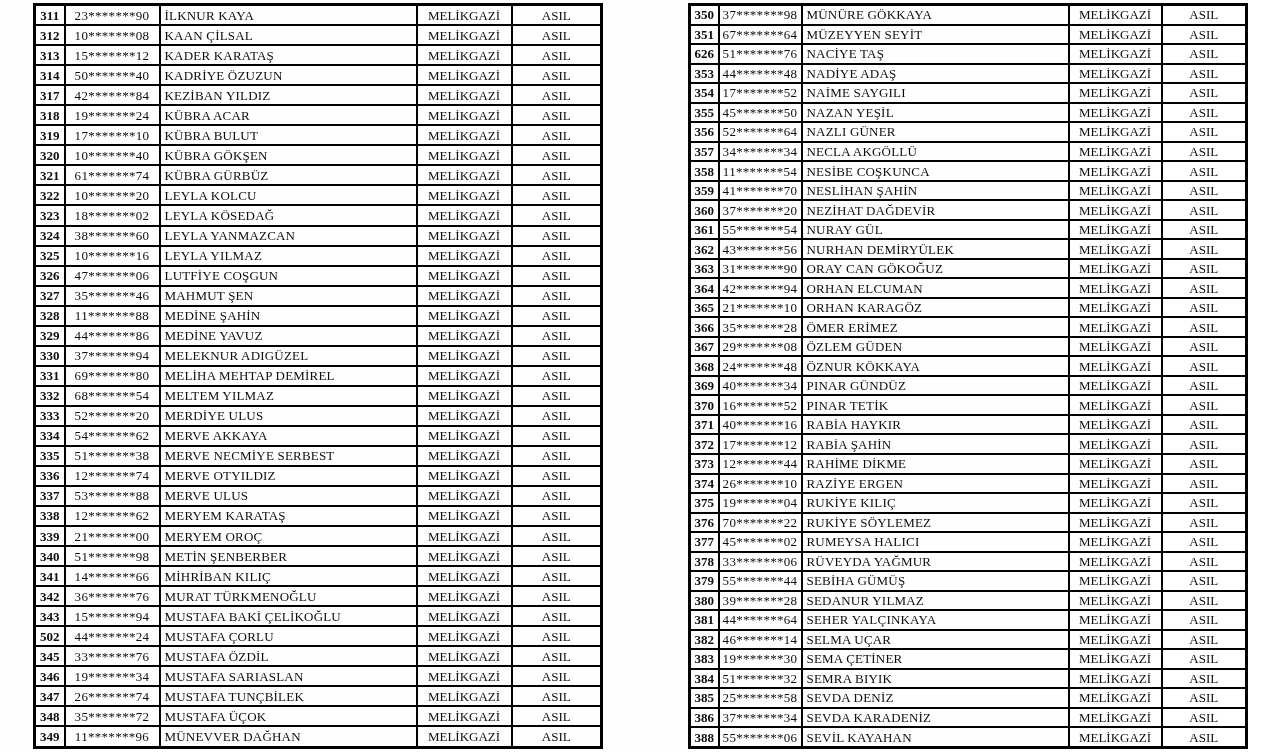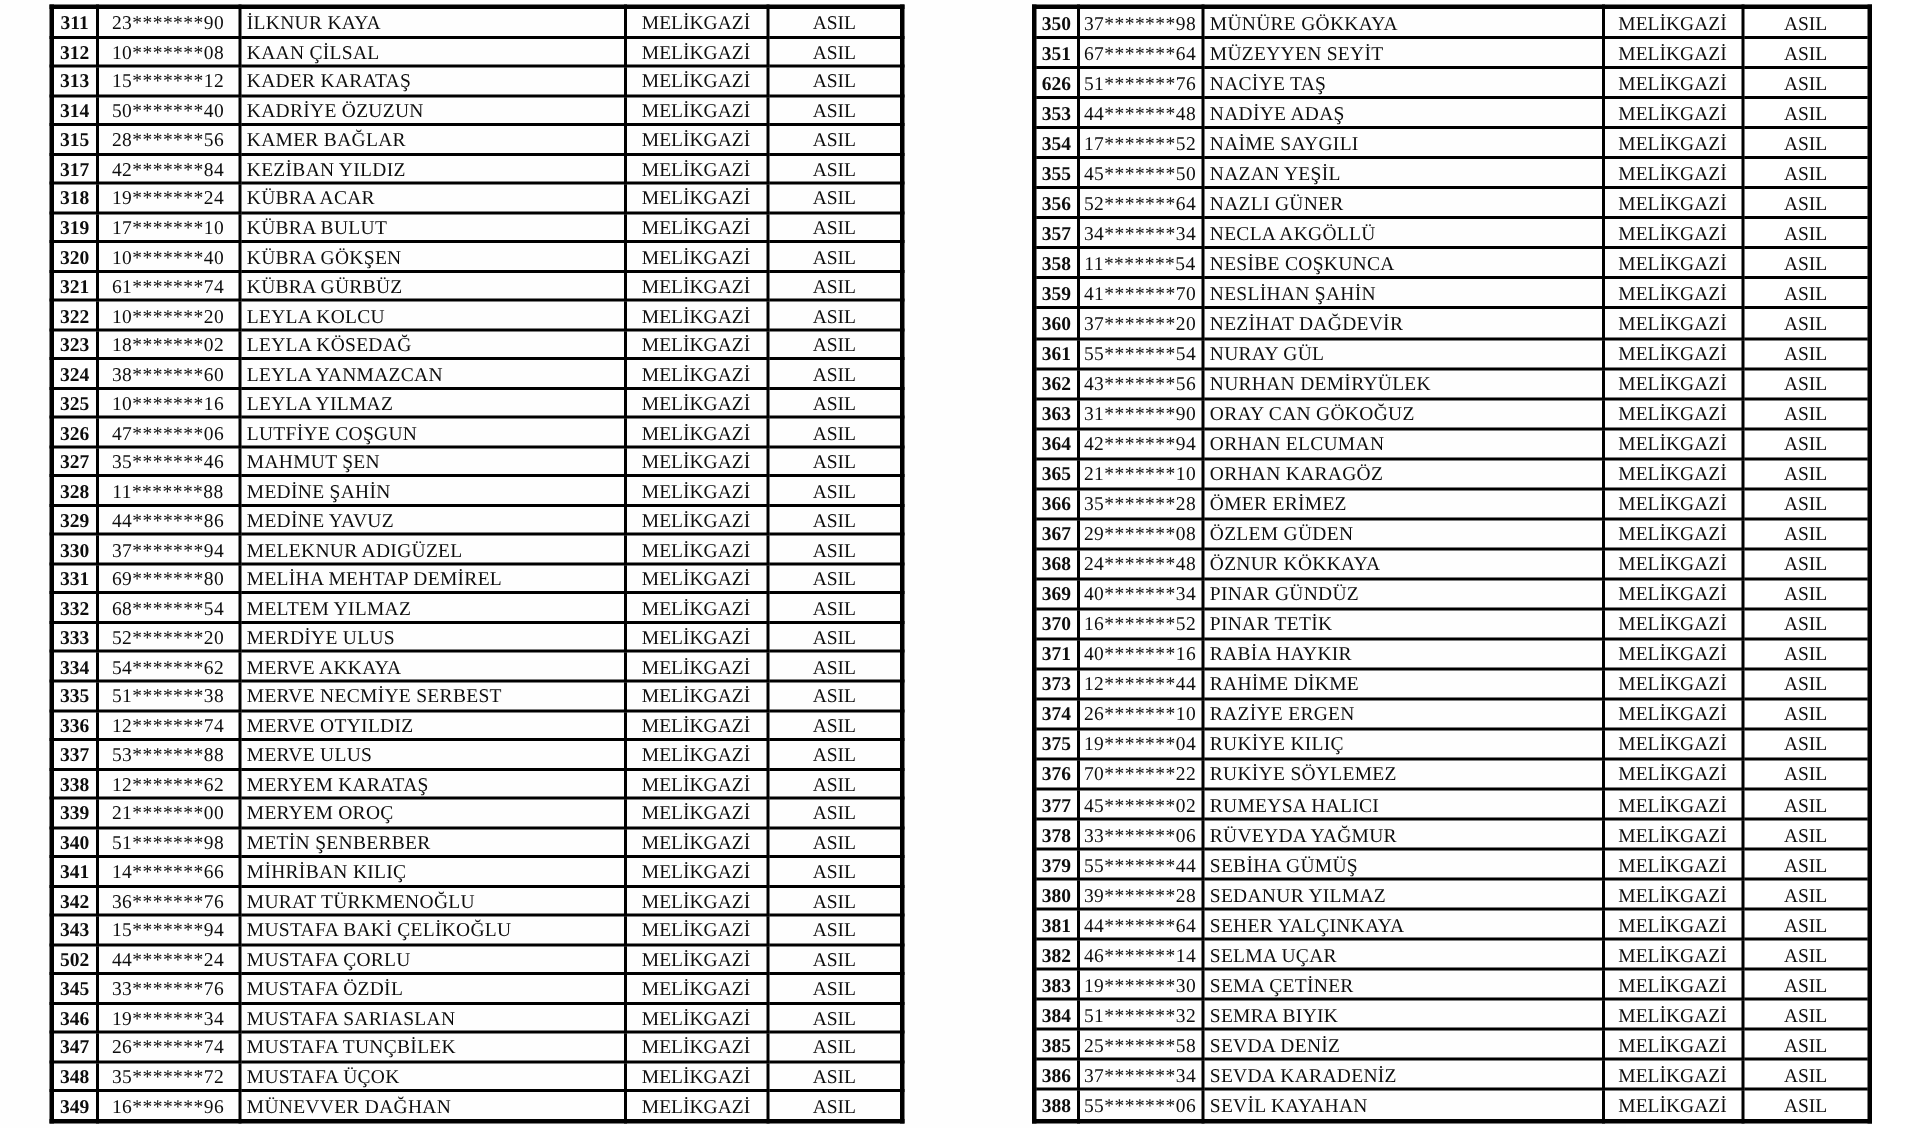--- a/index.html
+++ b/index.html
@@ -70,27 +70,20 @@
             <td class="c4">ASIL</td>
           </tr>
           <tr>
             <td class="c0">314</td>
             <td class="c1">50*******40</td>
             <td class="c2">KADRİYE ÖZUZUN</td>
             <td class="c3">MELİKGAZİ</td>
             <td class="c4">ASIL</td>
           </tr>
           <tr>
-            <td class="c0">315</td>
-            <td class="c1">28*******56</td>
-            <td class="c2">KAMER BAĞLAR</td>
-            <td class="c3">MELİKGAZİ</td>
-            <td class="c4">ASIL</td>
-          </tr>
-          <tr>
             <td class="c0">317</td>
             <td class="c1">42*******84</td>
             <td class="c2">KEZİBAN YILDIZ</td>
             <td class="c3">MELİKGAZİ</td>
             <td class="c4">ASIL</td>
           </tr>
           <tr>
             <td class="c0">318</td>
             <td class="c1">19*******24</td>
             <td class="c2">KÜBRA ACAR</td>
@@ -302,21 +295,21 @@
           </tr>
           <tr>
             <td class="c0">348</td>
             <td class="c1">35*******72</td>
             <td class="c2">MUSTAFA ÜÇOK</td>
             <td class="c3">MELİKGAZİ</td>
             <td class="c4">ASIL</td>
           </tr>
           <tr>
             <td class="c0">349</td>
-            <td class="c1">16*******96</td>
+            <td class="c1">11*******96</td>
             <td class="c2">MÜNEVVER DAĞHAN</td>
             <td class="c3">MELİKGAZİ</td>
             <td class="c4">ASIL</td>
           </tr>
         </tbody>
     </table>
   </div>
 
   <div class="tbl tbl-right">
     <table>
@@ -476,20 +469,27 @@
             <td class="c4">ASIL</td>
           </tr>
           <tr>
             <td class="c0">371</td>
             <td class="c1">40*******16</td>
             <td class="c2">RABİA HAYKIR</td>
             <td class="c3">MELİKGAZİ</td>
             <td class="c4">ASIL</td>
           </tr>
           <tr>
+            <td class="c0">372</td>
+            <td class="c1">17*******12</td>
+            <td class="c2">RABİA ŞAHİN</td>
+            <td class="c3">MELİKGAZİ</td>
+            <td class="c4">ASIL</td>
+          </tr>
+          <tr>
             <td class="c0">373</td>
             <td class="c1">12*******44</td>
             <td class="c2">RAHİME DİKME</td>
             <td class="c3">MELİKGAZİ</td>
             <td class="c4">ASIL</td>
           </tr>
           <tr>
             <td class="c0">374</td>
             <td class="c1">26*******10</td>
             <td class="c2">RAZİYE ERGEN</td>

